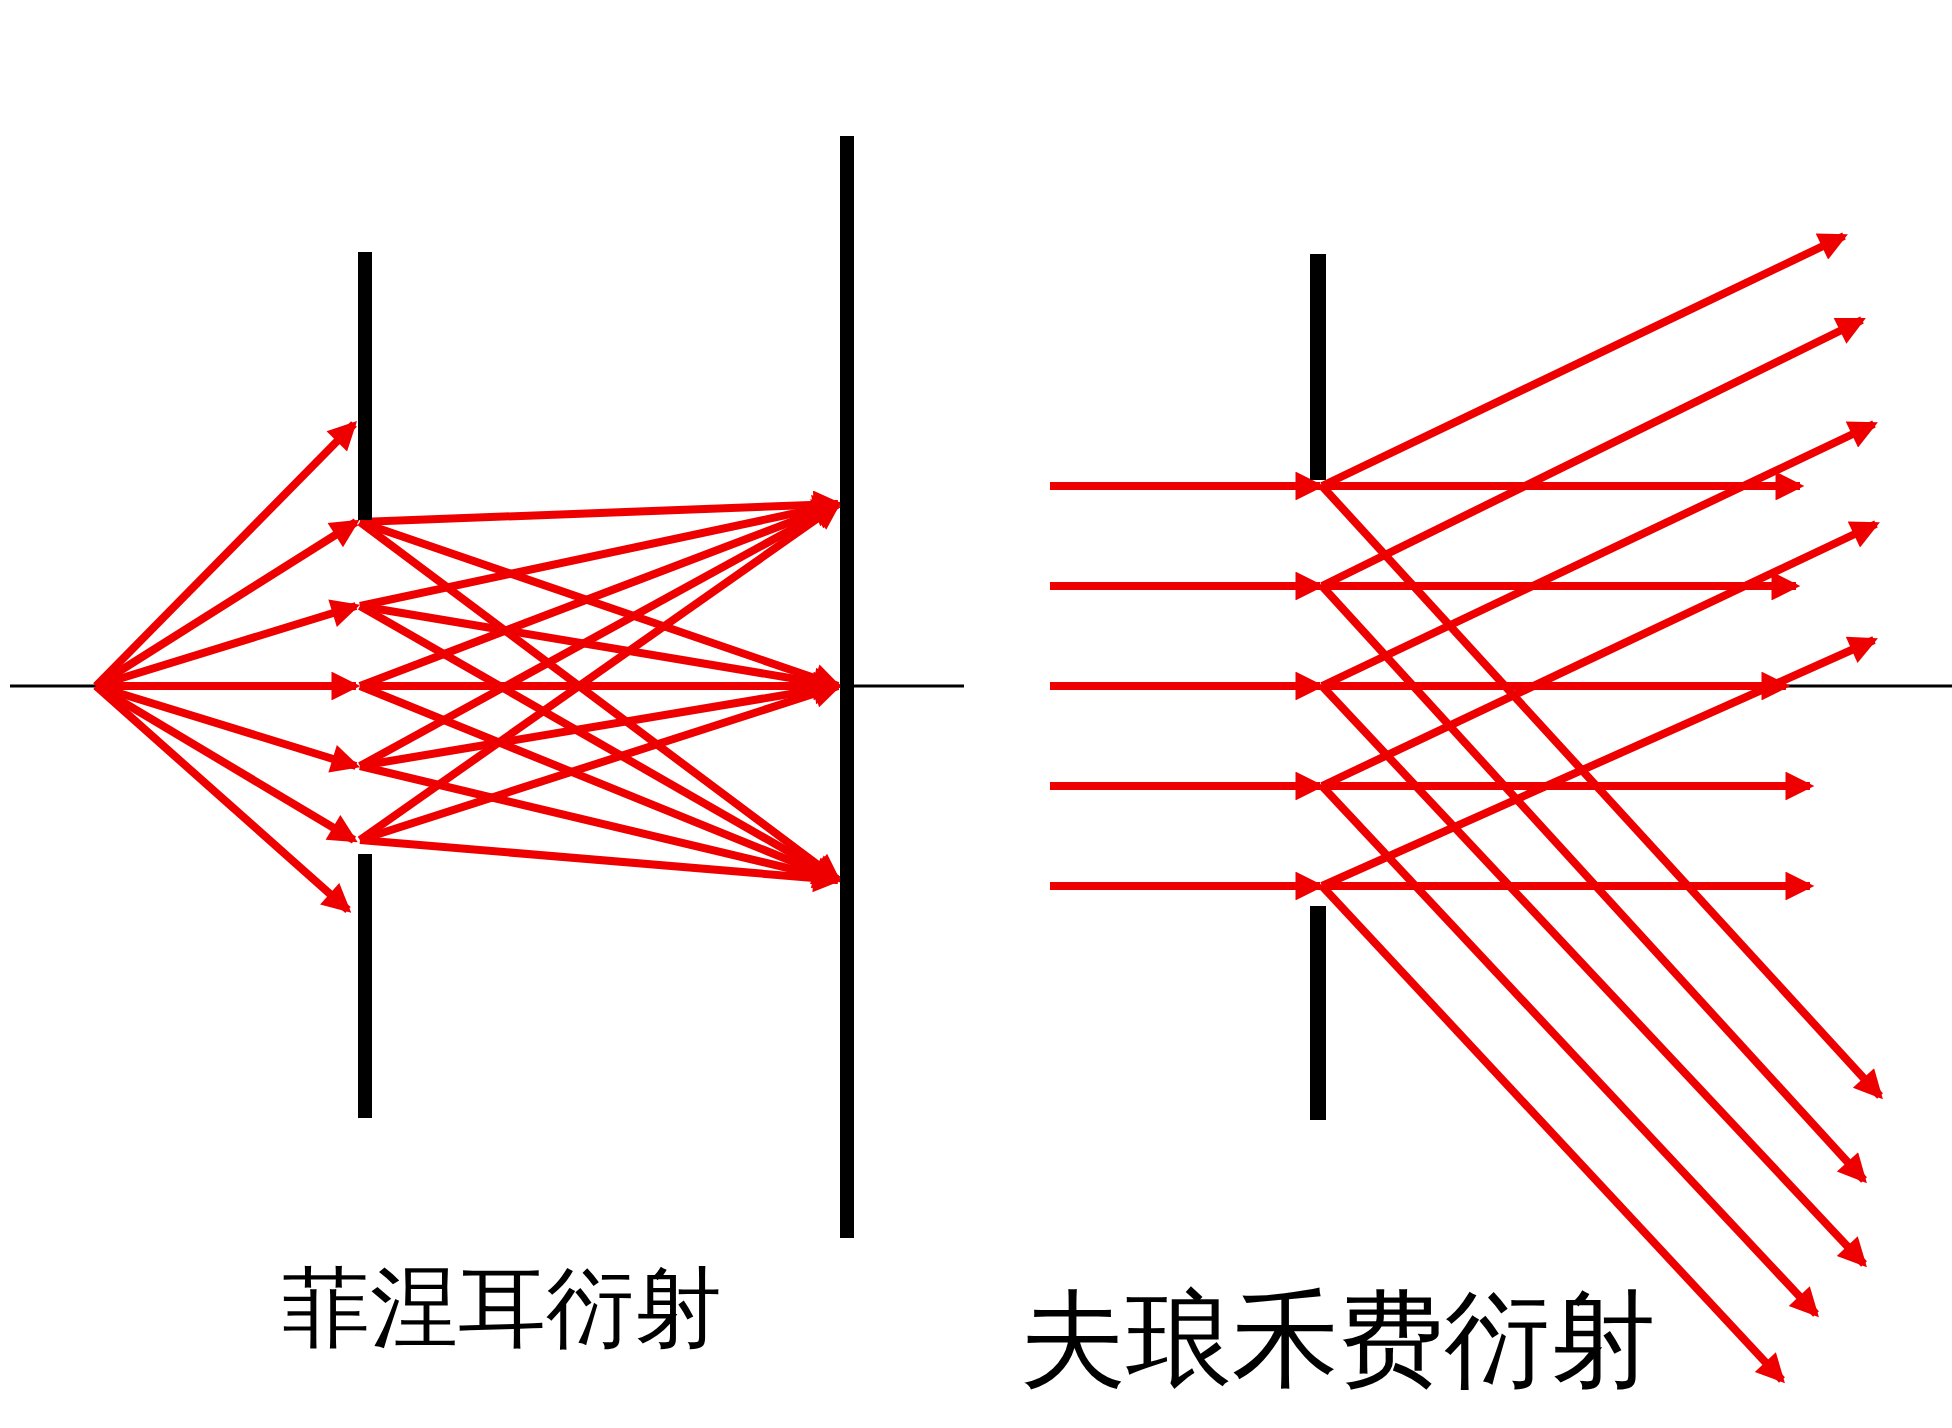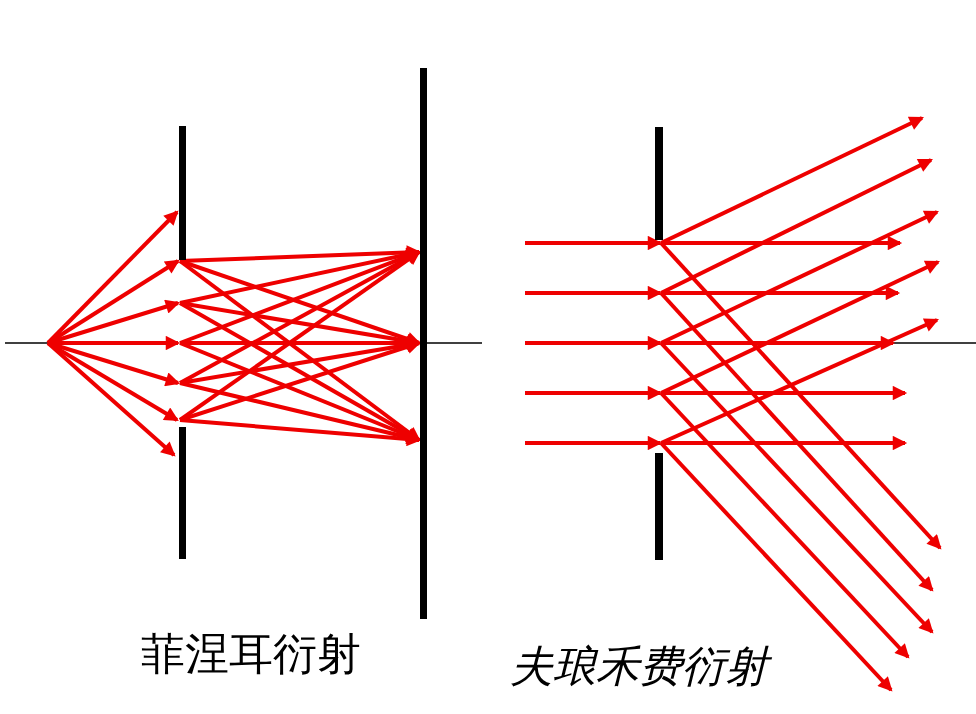--- a/index.html
+++ b/index.html
@@ -30,23 +30,22 @@
   .caption-fresnel {
     left: 93px;
     top: 633px;
     font-size: 44px;
     letter-spacing: 0px;
     margin-left: 48px;
   }
   .caption-fraunhofer {
     left: 510px;
     top: 645px;
-    font-size: 43px;
+    font-size: 53px;
     letter-spacing: 0px;
-    font-style: italic;
   }
 </style>
 </head>
 <body>
 
 <div class="slide">
   <svg id="diagram" width="976" height="714" viewBox="0 0 976 714" xmlns="http://www.w3.org/2000/svg">
     <defs>
       <marker id="arrowhead" viewBox="0 0 10 10" refX="8.5" refY="5" markerWidth="4.6" markerHeight="3.6" orient="auto" markerUnits="strokeWidth">
         <path d="M 0 0 L 10 5 L 0 10 z" fill="#ee0000"></path>

